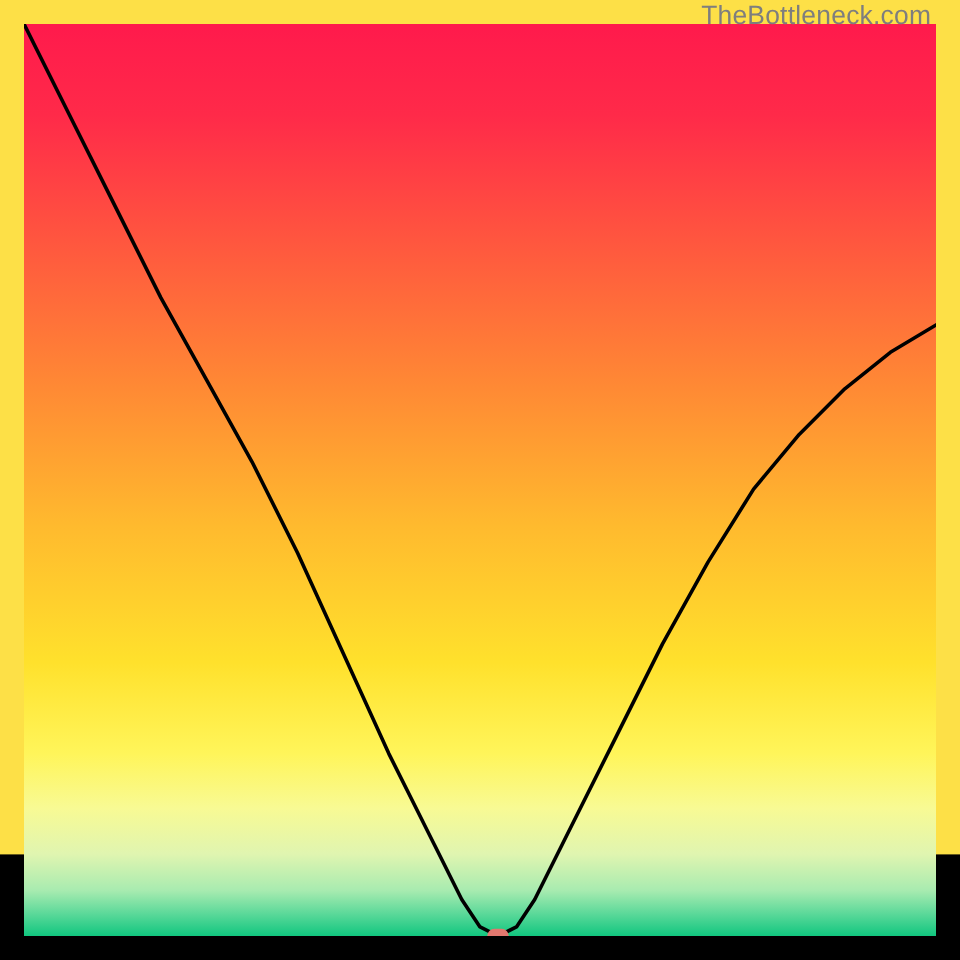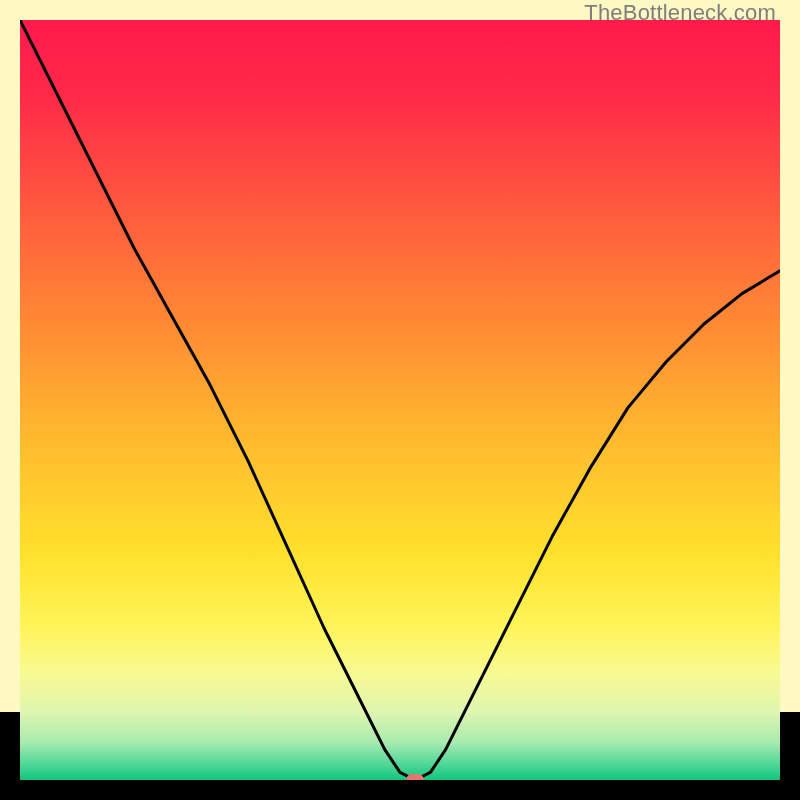--- a/index.html
+++ b/index.html
@@ -9,21 +9,21 @@
     height: 800px;
     background: #000000;
     overflow: hidden;
   }
   .frame {
     position: absolute;
     top: 0;
     left: 0;
     width: 800px;
     height: 712px;
-    background: #fef9c3;
+    background: #fde047;
   }
   .plot-area {
     position: absolute;
     top: 20px;
     left: 20px;
     width: 760px;
     height: 760px;
     overflow: hidden;
   }
   .gradient-bg {

